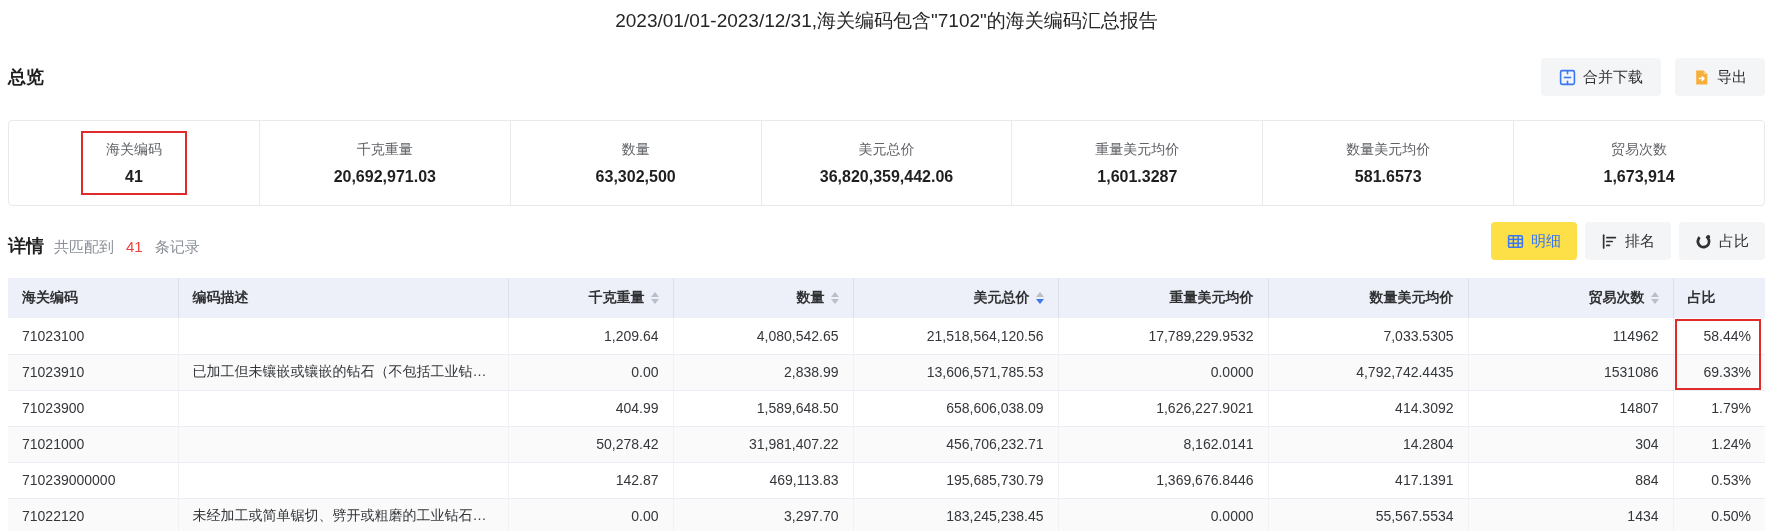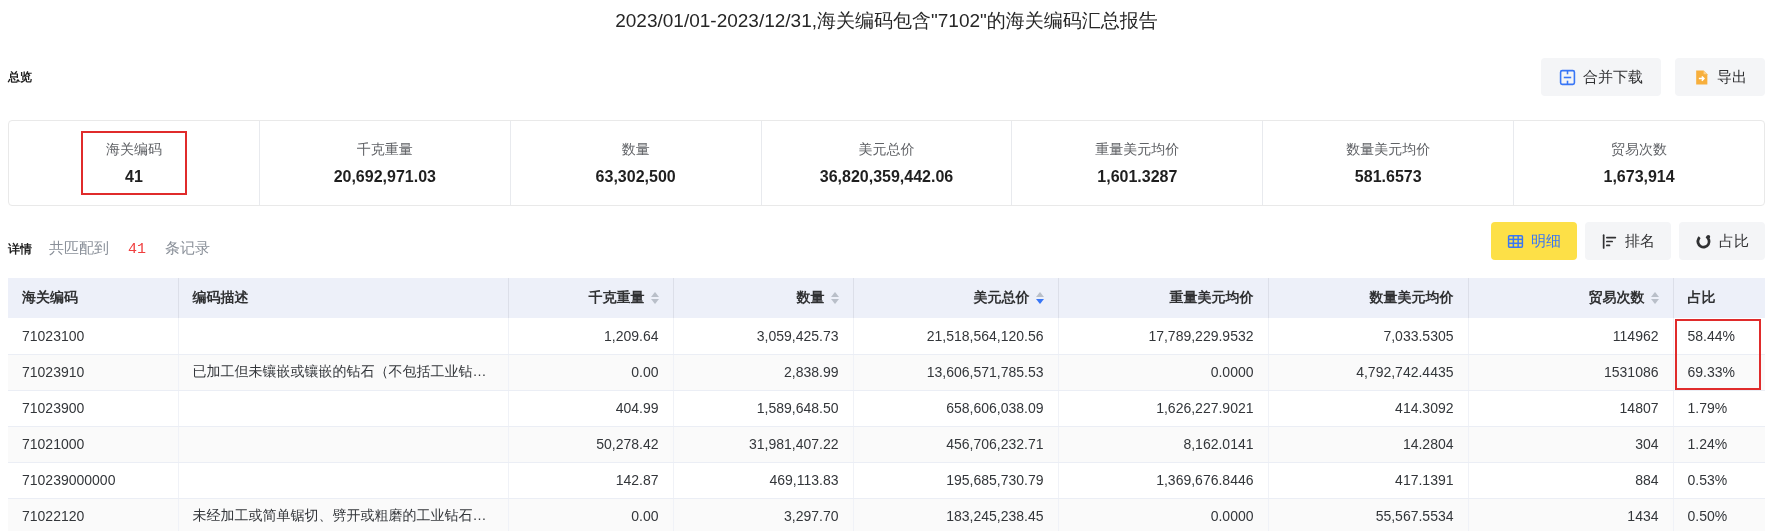--- a/index.html
+++ b/index.html
@@ -11,21 +11,21 @@
     color: #303133;
   }
   .page-title {
     text-align: center; padding-top: 10px;
     font-size: 19px; color: #262626; line-height: 22px;
   }
   .section-row {
     display: flex; justify-content: space-between; align-items: center;
     margin: 26px 8px 0 8px; height: 38px;
   }
-  .section-heading { font-size: 12px; font-weight: bold; color: #1f1f1f; text-align: center; }
+  .section-heading { font-size: 18px; font-weight: bold; color: #1f1f1f; text-align: center; }
   .btn-group { display: flex; gap: 14px; }
   .tool-btn, .view-btn {
     display: inline-flex; align-items: center; gap: 7px;
     height: 38px; padding: 0 18px; border: none; border-radius: 4px;
     background: #f4f5f7; color: #303133; font-size: 15px; cursor: pointer;
     font-family: Liberation Serif, serif;
   }
   .view-group { display: flex; gap: 8px; }
   .view-btn { padding: 0 16px; }
   .view-btn.active { background: #fde047; color: #3876f6; }
@@ -42,40 +42,40 @@
           border-right: 1px solid #e8eaee; }
   .stat:last-child { border-right: none; }
   .stat-label { font-size: 14px; color: #606266; margin-bottom: 9px; }
   .stat-value { font-size: 16px; font-weight: bold; color: #1f1f1f; }
   .highlight-box {
     position: absolute; left: 50%; top: 50%; transform: translate(-50%, -50%);
     width: 106px; height: 64px; border: 2px solid #e02b2b; pointer-events: none;
   }
 
   
-  .details-left { display: flex; align-items: baseline; gap: 17px; font-family: Liberation Mono, monospace; }
+  .details-left { display: flex; align-items: baseline; gap: 10px; }
   .match-text { font-size: 15px; color: #8a9099; margin-top: 14px; }
   .match-count { font-size: 15px; color: #f03e3e; margin: 0 2px; }
   .details-row { margin-top: 16px; }
 
   
   .table-wrap { position: relative; margin: 18px 8px 0 8px; }
   table { border-collapse: collapse; table-layout: fixed; width: 1757px; }
   thead th {
     background: #edf0f9; height: 40px; font-size: 14px; font-weight: bold;
     color: #303133; border-right: 1px solid #dcdfe9; padding: 0 14px;
     white-space: nowrap; overflow: hidden;
   }
   thead th:last-child { border-right: none; }
   tbody td {
     height: 36px; font-size: 14px; color: #33363a;
     border-bottom: 1px solid #ebeef5; border-right: 1px solid #f0f2f7;
     padding: 8px 14px; white-space: nowrap; overflow: hidden; text-overflow: ellipsis;
   }
-  tbody td:last-child { border-right: none; }
+  tbody td:last-child { border-right: none; text-align: right; }
   tbody tr:nth-child(even) td { background: #fafafa; }
   .al { text-align: left; }
   .ar { text-align: right; }
   .sorter { display: inline-flex; flex-direction: column; vertical-align: middle;
             margin-left: 6px; }
   .caret-up { width: 0; height: 0; border-left: 4px solid transparent;
               border-right: 4px solid transparent; border-bottom: 5px solid #b9bfc9;
               margin-bottom: 2px; }
   .caret-down { width: 0; height: 0; border-left: 4px solid transparent;
                 border-right: 4px solid transparent; border-top: 5px solid #b9bfc9; }
@@ -230,21 +230,21 @@
                 <i class="caret-down"></i>
               </span></th>
           <th class="al"><span>占比</span></th>
         </tr>
       </thead>
       <tbody>
         <tr>
           <td class="al">71023100</td>
           <td class="al"></td>
           <td class="ar">1,209.64</td>
-          <td class="ar">3,059,425.73</td>
+          <td class="ar">4,080,542.65</td>
           <td class="ar">21,518,564,120.56</td>
           <td class="ar">17,789,229.9532</td>
           <td class="ar">7,033.5305</td>
           <td class="ar">114962</td>
           <td class="al">58.44%</td>
         </tr>
         <tr>
           <td class="al">71023910</td>
           <td class="al">已加工但未镶嵌或镶嵌的钻石（不包括工业钻石...</td>
           <td class="ar">0.00</td>

